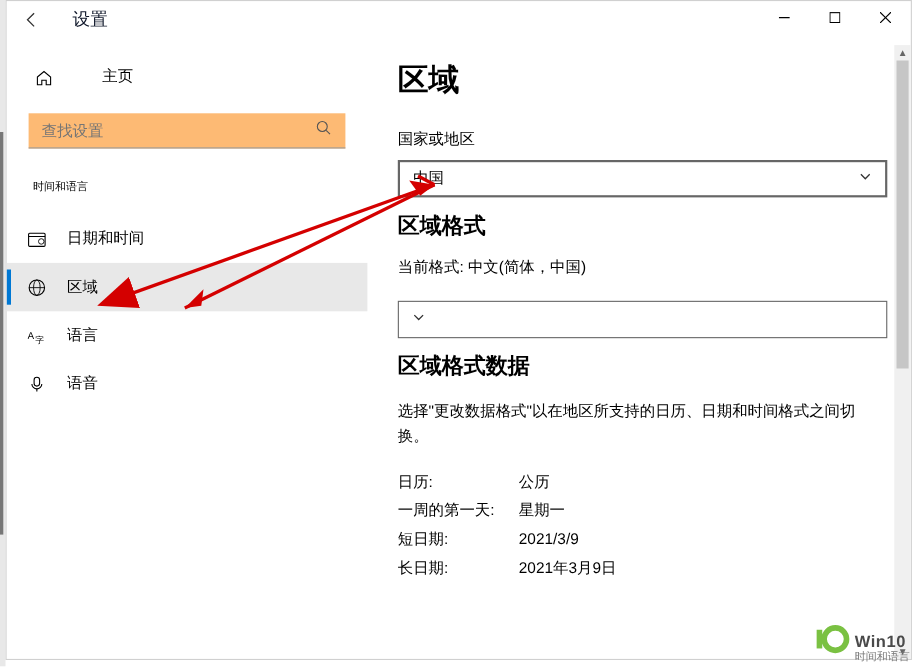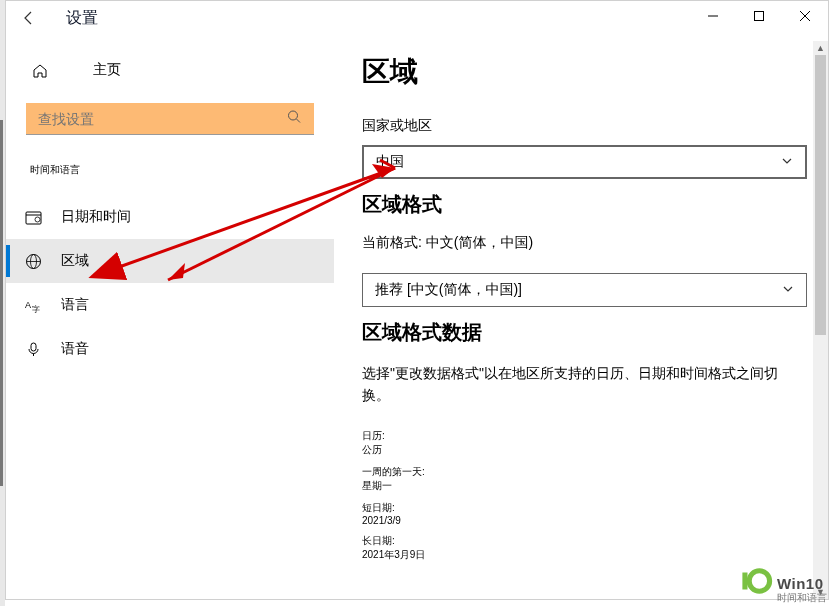--- a/index.html
+++ b/index.html
@@ -26,21 +26,21 @@
 .nav-item .label { font-size: 14px; margin-left: 18px; }
 .content { flex: 1; padding: 18px 28px 0 28px; overflow-y: auto; position: relative; }
 .page-title { font-size: 28px; font-weight: 600; margin-bottom: 26px; }
 .section-label { font-size: 14px; margin-bottom: 10px; display: block; }
 .dropdown { width: 445px; height: 34px; border: 1px solid #666; display: flex; align-items: center; justify-content: space-between; padding: 0 12px; cursor: pointer; margin-bottom: 12px; }
 .dropdown-value { font-size: 14px; }
 .help-text { font-size: 14px; color: #000; line-height: 1.6; margin-bottom: 28px; }
 .section-title { font-size: 20px; font-weight: 600; margin-bottom: 16px; }
 .current-format { font-size: 14px; margin-bottom: 21px; }
 .data-rows { margin-top: 6px; }
-.data-row { display: flex; font-size: 10px; padding: 4px 0; flex-direction: column; }
+.data-row { display: flex; font-size: 14px; padding: 4px 0; }
 .data-label { width: 110px; }
 .arrows { position: absolute; top: 0; left: 0; pointer-events: none; }
 .watermark { position: absolute; right: 6px; bottom: 3px; display: flex; align-items: center; gap: 4px; }
 .wm-logo { width: 34px; height: 34px; }
 .wm-text { display: flex; flex-direction: column; line-height: 1.1; margin-top: 16px; }
 .wm-line1 { font-size: 15px; font-weight: 700; color: #4a4a4a; letter-spacing: 0.5px; }
 .wm-line2 { font-size: 10px; color: #777; }
 .scrollbar { position: absolute; right: 0; top: 40px; bottom: 0; width: 15px; background: #f0f0f0; }
 .scroll-thumb { position: absolute; right: 2px; left: 2px; top: 14px; height: 280px; background: #c6c6c6; }
 .scroll-arrow { position: absolute; left: 0; right: 0; height: 14px; display: flex; align-items: center; justify-content: center; color: #666; font-size: 9px; }
@@ -149,21 +149,20 @@
       <div class="dropdown" style="border-width:2px;">
         <span class="dropdown-value">中国</span>
         <span><svg width="12" height="12" viewBox="0 0 12 12">
               <path d="M2 4 L6 8 L10 4" stroke="#333" stroke-width="1.2" fill="none"></path>
             </svg></span>
       </div>
 
       <h2 class="section-title">区域格式</h2>
       <p class="current-format"><span>当前格式: </span><span>中文(简体，中国)</span></p>
       <div class="dropdown">
-        <span class="dropdown-value">推荐 [中文(简体，中国)]</span>
         <span><svg width="12" height="12" viewBox="0 0 12 12">
               <path d="M2 4 L6 8 L10 4" stroke="#333" stroke-width="1.2" fill="none"></path>
             </svg></span>
       </div>
 
       <h2 class="section-title">区域格式数据</h2>
       <p class="help-text" style="margin-bottom:18px;">选择"更改数据格式"以在地区所支持的日历、日期和时间格式之间切换。</p>
 
       <div class="data-rows">
         <div class="data-row">

